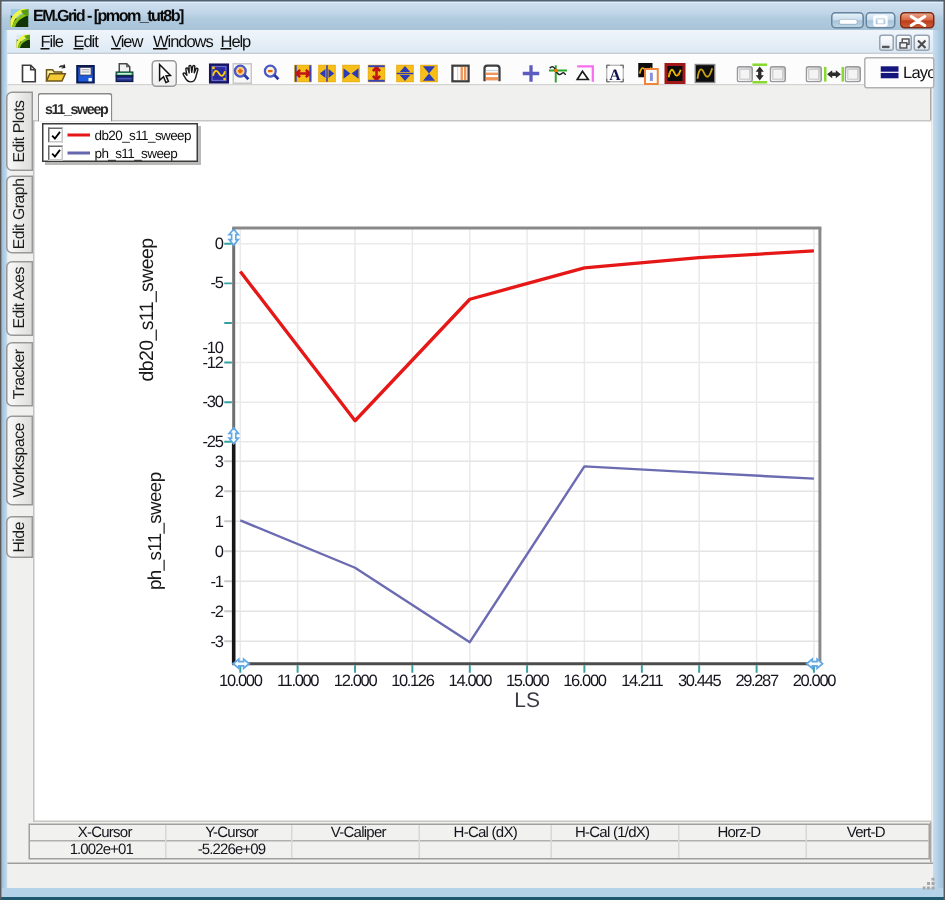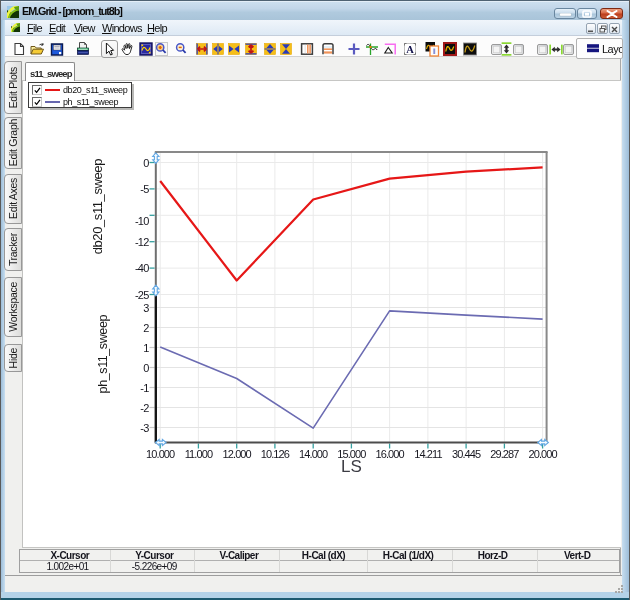--- a/index.html
+++ b/index.html
@@ -35,21 +35,21 @@
 #legend { left:28px; top:82px; width:104px; height:26px; background:#ffffff; border:1px solid #3c3c3c; box-shadow:2px 2px 0 #b9b9b7; }
 .leg-row { position:absolute; left:3px; height:11px; }
 .leg-check { position:absolute; left:0; top:0; width:10px; height:10px; background:#fff; border:1px solid; border-color:#6a6a6a #c8c8c8 #c8c8c8 #6a6a6a; }
 .leg-line { position:absolute; left:13px; top:4px; width:15px; height:2px; }
 .leg-txt { position:absolute; left:31px; top:0; font-size:9px; letter-spacing:-0.4px; color:#101010; height:11px; line-height:11px; }
 .ylab { position:absolute; width:30px; height:12px; line-height:12px; text-align:right; font-size:11px; letter-spacing:-0.8px; color:#16161f; }
 .xlab { position:absolute; width:40px; height:11px; line-height:11px; text-align:center; font-size:11px; letter-spacing:-0.9px; color:#16161f; }
 .ytitle { position:absolute; width:16px; display:flex; align-items:center; justify-content:center; }
 .ytitle span { writing-mode:vertical-rl; transform:rotate(180deg); font-size:12px; letter-spacing:-0.4px; color:#191919; white-space:nowrap; }
 #btable { left:19px; top:549px; width:601px; height:24px; border:1px solid #a0a0a0; background:#f1f1ef; }
-.th { position:absolute; top:551px; width:60px; height:10px; line-height:10px; text-align:center; font-size:10px; font-weight:bold; letter-spacing:-0.5px; color:#14141c; }
+.th { position:absolute; top:551px; width:60px; height:10px; line-height:10px; text-align:center; font-size:10px; font-weight:normal; letter-spacing:-0.5px; color:#14141c; }
 .tv { position:absolute; top:562px; width:70px; height:10px; line-height:10px; text-align:center; font-size:10px; letter-spacing:-0.6px; color:#14141c; }
 #btable-mid { left:20px; top:560px; width:599px; height:1px; background:#b0b0b0; }
 .colline { position:absolute; top:550px; width:1px; height:22px; background:#d8d8d6; }
 #statusbar { left:5px; top:575px; width:617px; height:17px; background:#f0f0ee; border-top:1px solid #9d9d9d; }
 </style>
 </head>
 <body>
 <div class="abs" id="frame-left-blue"></div>
 <div class="abs" id="frame-right-blue"></div>
 <div class="abs" id="frame-bottom-blue"></div>
@@ -369,43 +369,43 @@
 <line x1="131.8" y1="362.5" x2="524.6" y2="362.5" stroke="#4c4c4c" stroke-width="2"></line>
 <polyline points="137.2,101.0 213.7,200.5 290.2,119.5 366.6,98.6 443.1,91.7 519.6,87.3" fill="none" stroke="#e61717" stroke-width="2.2" stroke-linejoin="round"></polyline>
 <polyline points="137.2,266.9 213.7,298.5 290.2,348.1 366.6,230.9 443.1,235.1 519.6,239.1" fill="none" stroke="#6b6bb2" stroke-width="1.6" stroke-linejoin="round"></polyline>
 <path d="M0,-5.3 L3.1,-1.6 L1.4,-1.6 L1.4,1.6 L3.1,1.6 L0,5.3 L-3.1,1.6 L-1.4,1.6 L-1.4,-1.6 L-3.1,-1.6 Z" transform="translate(132.8,78.1)" fill="#f6fbfe" stroke="#63a8e4" stroke-width="1.1"></path>
 <path d="M0,-5.3 L3.1,-1.6 L1.4,-1.6 L1.4,1.6 L3.1,1.6 L0,5.3 L-3.1,1.6 L-1.4,1.6 L-1.4,-1.6 L-3.1,-1.6 Z" transform="translate(132.8,210.5)" fill="#f6fbfe" stroke="#63a8e4" stroke-width="1.1"></path>
 <path d="M-5.3,0 L-1.6,-3.1 L-1.6,-1.4 L1.6,-1.4 L1.6,-3.1 L5.3,0 L1.6,3.1 L1.6,1.4 L-1.6,1.4 L-1.6,3.1 Z" transform="translate(137.8,362.5)" fill="#f6fbfe" stroke="#63a8e4" stroke-width="1.1"></path>
 <path d="M-5.3,0 L-1.6,-3.1 L-1.6,-1.4 L1.6,-1.4 L1.6,-3.1 L5.3,0 L1.6,3.1 L1.6,1.4 L-1.6,1.4 L-1.6,3.1 Z" transform="translate(520.1,362.5)" fill="#f6fbfe" stroke="#63a8e4" stroke-width="1.1"></path>
 </svg>
 <div class="ylab" style="left:118.5px;top:156.5px">0</div>
 <div class="ylab" style="left:118.5px;top:182.9px">-5</div>
-<div class="ylab" style="left:118.5px;top:215px">-10</div>
+<div class="ylab" style="left:118.5px;top:226px">-10</div>
 <div class="ylab" style="left:118.5px;top:235.7px">-12</div>
-<div class="ylab" style="left:118.5px;top:262.1px">-40</div>
+<div class="ylab" style="left:118.5px;top:262.1px">-30</div>
 <div class="ylab" style="left:118.5px;top:288.5px">-25</div>
 <div class="ylab" style="left:118.5px;top:301.5px">3</div>
 <div class="ylab" style="left:118.5px;top:321.5px">2</div>
 <div class="ylab" style="left:118.5px;top:341.5px">1</div>
 <div class="ylab" style="left:118.5px;top:361.5px">0</div>
 <div class="ylab" style="left:118.5px;top:381.5px">-1</div>
 <div class="ylab" style="left:118.5px;top:401.5px">-2</div>
 <div class="ylab" style="left:118.5px;top:421.5px">-3</div>
 <div class="xlab" style="left:140.2px;top:449px">10.000</div>
 <div class="xlab" style="left:178.4px;top:449px">11.000</div>
 <div class="xlab" style="left:216.7px;top:449px">12.000</div>
 <div class="xlab" style="left:254.9px;top:449px">10.126</div>
 <div class="xlab" style="left:293.2px;top:449px">14.000</div>
 <div class="xlab" style="left:331.4px;top:449px">15.000</div>
 <div class="xlab" style="left:369.6px;top:449px">16.000</div>
 <div class="xlab" style="left:407.9px;top:449px">14.211</div>
 <div class="xlab" style="left:446.1px;top:449px">30.445</div>
 <div class="xlab" style="left:484.4px;top:449px">29.287</div>
 <div class="xlab" style="left:522.6px;top:449px">20.000</div>
-<div class="xlab" style="left:331.4px;top:461px;font-size:17px;letter-spacing:0;color:#3c3c44">LS</div>
+<div class="xlab" style="left:331.4px;top:461px;font-size:14px;letter-spacing:0;color:#3c3c44">LS</div>
 <div class="ytitle" style="left:89.5px;top:107px;height:200px">
     <span style="font-size:13px">db20_s11_sweep</span>
   </div>
 <div class="ytitle" style="left:95px;top:254.5px;height:200px">
     <span style="font-size:12.5px">ph_s11_sweep</span>
   </div>
 <div class="abs" id="legend">
   <div class="leg-row" style="top:2px">
     <div class="leg-check"></div>
     <svg style="position:absolute;left:2px;top:2px" width="7" height="7">

